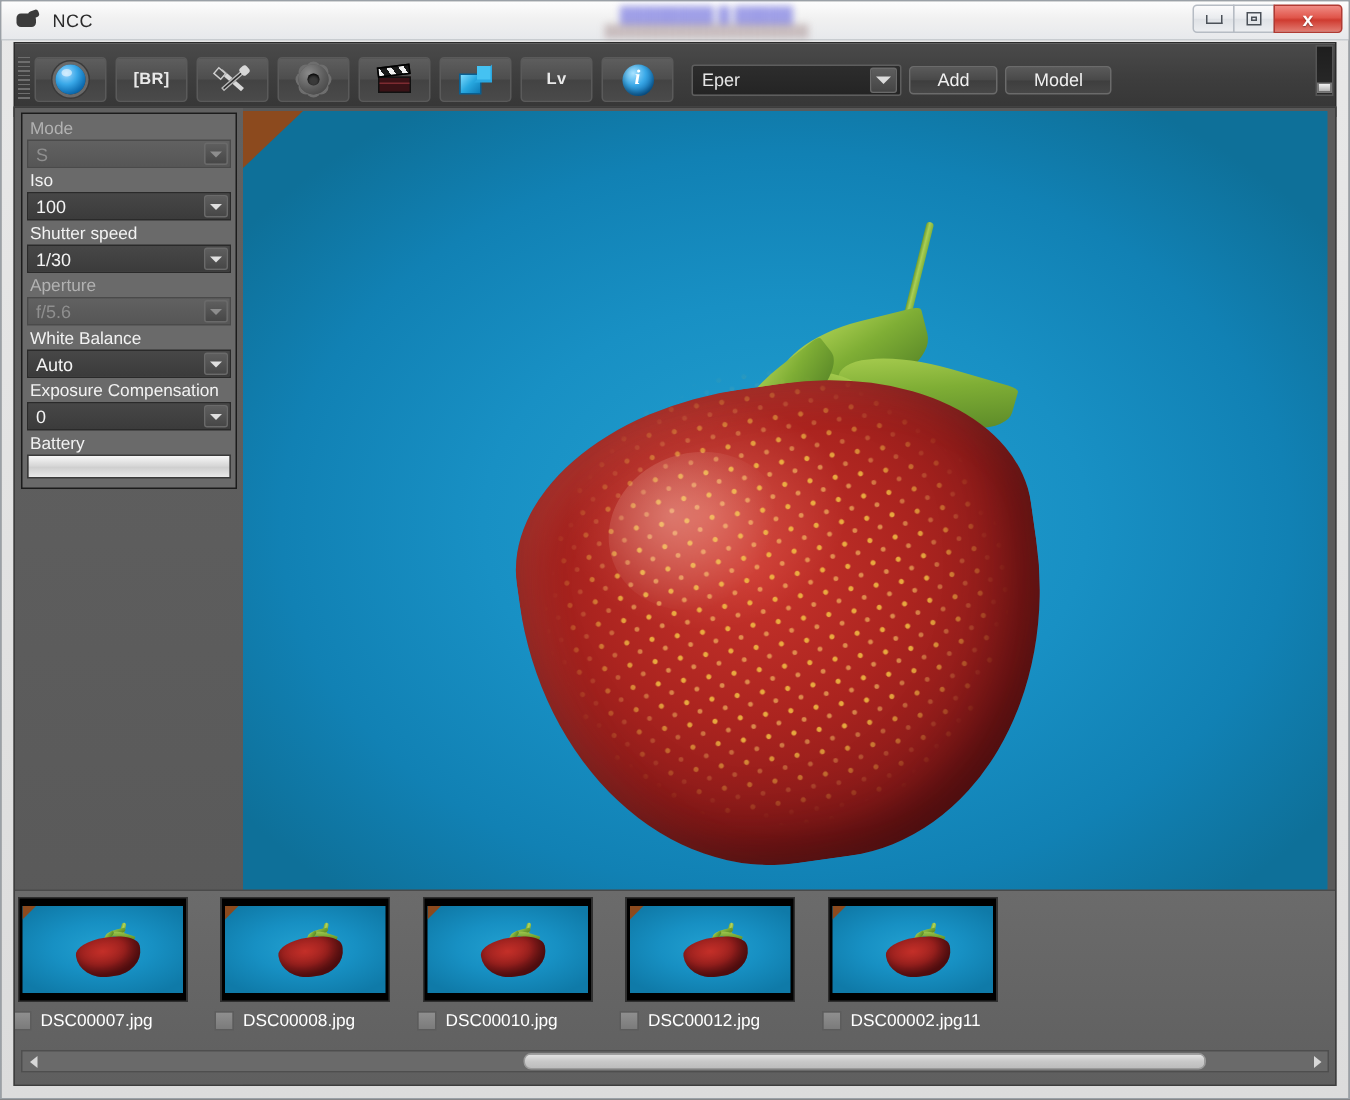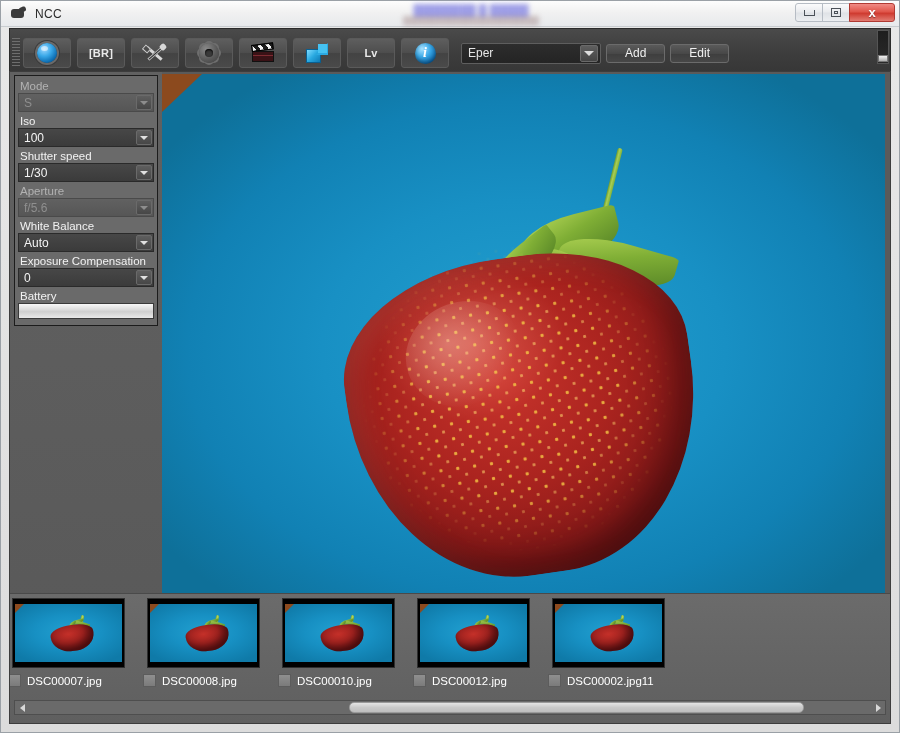--- a/index.html
+++ b/index.html
@@ -524,21 +524,21 @@
 
     <div class="combo">
       <span>Eper</span>
       <span class="arrow"></span>
     </div>
 
     <div class="minibtn">
       <span>Add</span>
     </div>
     <div class="minibtn">
-      <span>Edit</span>
+      <span>Model</span>
     </div>
 
     <div class="tb-scroll">
       <span class="thumb"></span>
     </div>
   </div>
 
   <div class="body-area">
 
     <div class="sidebar">

